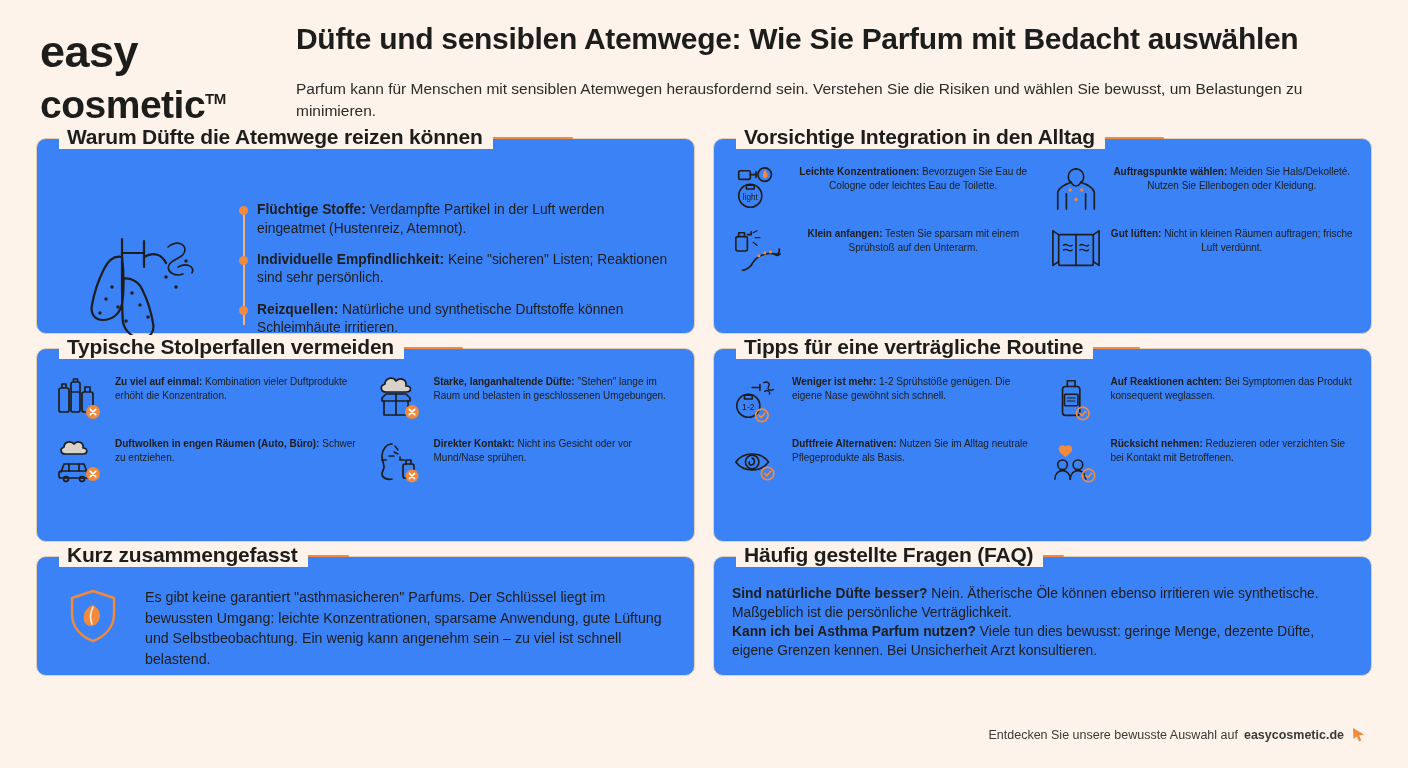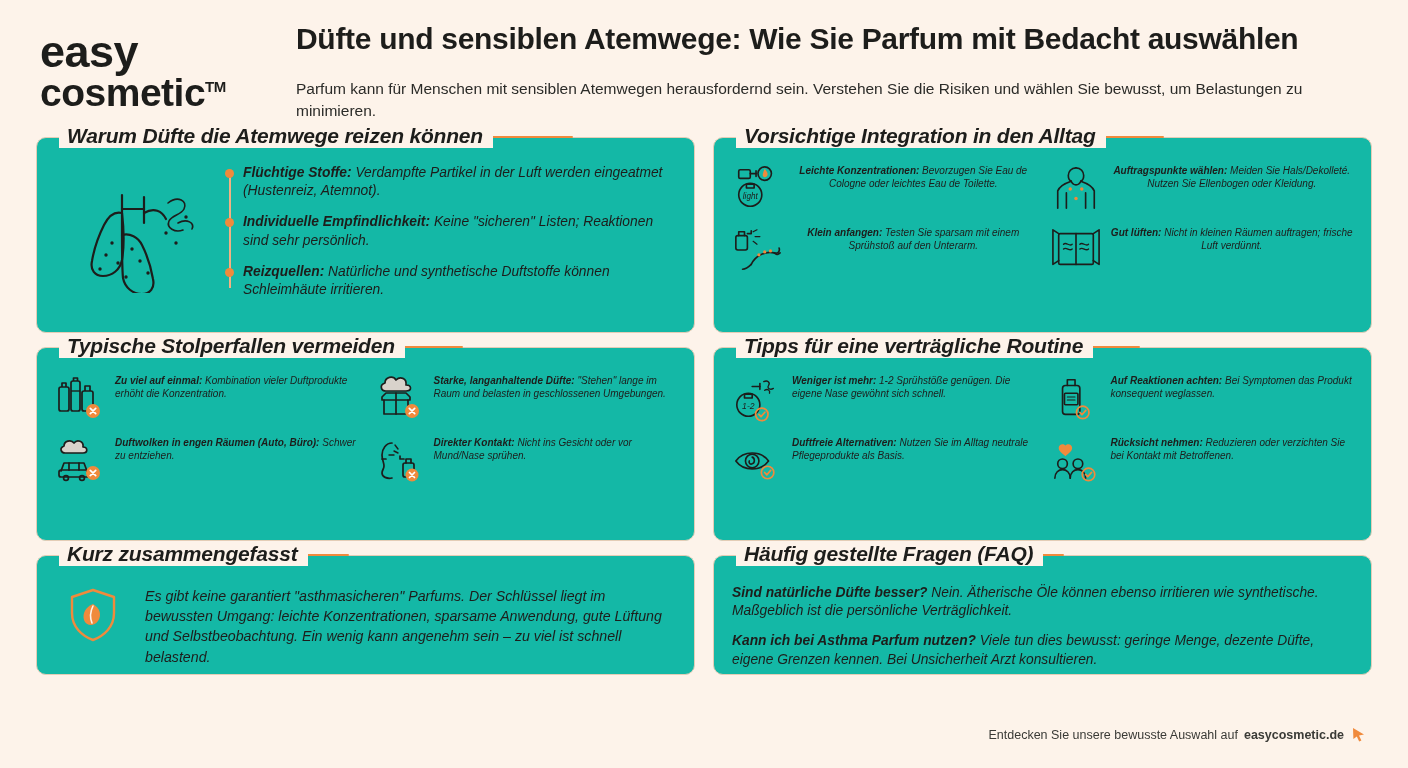--- a/index.html
+++ b/index.html
@@ -9,40 +9,39 @@
     font-family: "Liberation Sans", sans-serif;
     color: #1d1d1b;
     overflow: hidden;
   }
   .page { position: relative; width: 1408px; height: 768px; padding: 0; }
 
   
   .header { display: flex; align-items: flex-start; padding: 22px 40px 0 40px; }
   .logo { width: 250px; flex: 0 0 250px; padding-top: 8px; }
   .logo-line1 { font-size: 45px; font-weight: bold; line-height: 0.98; letter-spacing: -0.5px; color: #1d1d1b; }
-  .logo-line2 { font-size: 39px; font-weight: bold; line-height: 0.98; letter-spacing: -0.5px; color: #1d1d1b; position: relative; display: inline-block; }
+  .logo-line2 { font-size: 39px; font-weight: bold; line-height: 0.98; letter-spacing: -0.5px; color: #1d1d1b; position: relative; display: inline-block; margin-top: 12px; }
   .logo-tm { font-size: 15px; vertical-align: super; font-weight: bold; }
   .header-texts { flex: 1; padding-left: 6px; }
   .main-title { font-size: 30px; font-weight: bold; line-height: 1.12; letter-spacing: -0.3px; }
   .subtitle { font-size: 15.5px; line-height: 1.45; margin-top: 22px; color: #2b2b28; max-width: 1030px; }
 
   
   .columns { display: flex; gap: 18px; padding: 14px 36px 0 36px; }
   .col { display: flex; flex-direction: column; gap: 14px; }
   .col-left { width: 672px; }
   .col-right { width: 672px; }
 
   
   .card {
     position: relative;
     border: 1px solid #e3cdb6;
     border-radius: 10px;
-    background: #14b8a6;
+    background: #3b82f6;
     padding: 26px 18px 14px 18px;
-    font-style: italic;
   }
   .card-title {
     position: absolute;
     top: -14px; left: 22px;
     background: #fdf3ea;
     padding: 0 10px 0 8px;
     font-size: 21px;
     font-weight: bold;
     letter-spacing: -0.2px;
     white-space: nowrap;
@@ -58,37 +57,37 @@
   
   .grid2 { display: flex; gap: 16px; }
   .gcol { flex: 1; display: flex; flex-direction: column; gap: 14px; }
 
   .item { display: flex; gap: 10px; align-items: flex-start; }
   .item-ico { flex: 0 0 auto; width: 50px; height: 48px; display: flex; align-items: center; justify-content: center; }
   .item-txt { font-size: 10px; line-height: 1.32; color: #1d1d1b; }
   .item-txt b { font-weight: bold; }
 
   
-  .bullets { display: flex; align-items: center; }
+  .bullets { display: flex; gap: 14px; align-items: flex-end; margin-top: 36px; }
   .lung-wrap { flex: 0 0 170px; display: flex; align-items: center; justify-content: center; padding-top: 2px; }
   .bullet-list { flex: 1; position: relative; padding-left: 18px; display: flex; flex-direction: column; gap: 13px; }
   .bullet-line { position: absolute; left: 4px; top: 12px; bottom: 12px; width: 2px; background: #f3b183; }
   .bullet { position: relative; font-size: 13.8px; line-height: 1.33; }
   .bullet::before {
     content: ""; position: absolute; left: -18px; top: 5px;
     width: 9px; height: 9px; border-radius: 50%; background: #f08a3c;
   }
   .bullet b { font-weight: bold; }
 
   
   .summary { display: flex; gap: 14px; align-items: flex-start; padding-top: 2px; }
   .summary-txt { font-size: 14.2px; line-height: 1.44; padding-top: 2px; }
 
   
-  .faq { display: flex; flex-direction: column; gap: 11px; padding-top: 2px; }
+  .faq { display: flex; flex-direction: column; gap: 0; padding-top: 2px; }
   .faq-q { font-size: 13.8px; line-height: 1.36; }
   .faq-q b { font-weight: bold; }
 
   
   .footer {
     position: absolute;
     right: 40px; bottom: 24px;
     font-size: 12.5px;
     color: #3a3a36;
     display: flex; align-items: center; gap: 6px;

